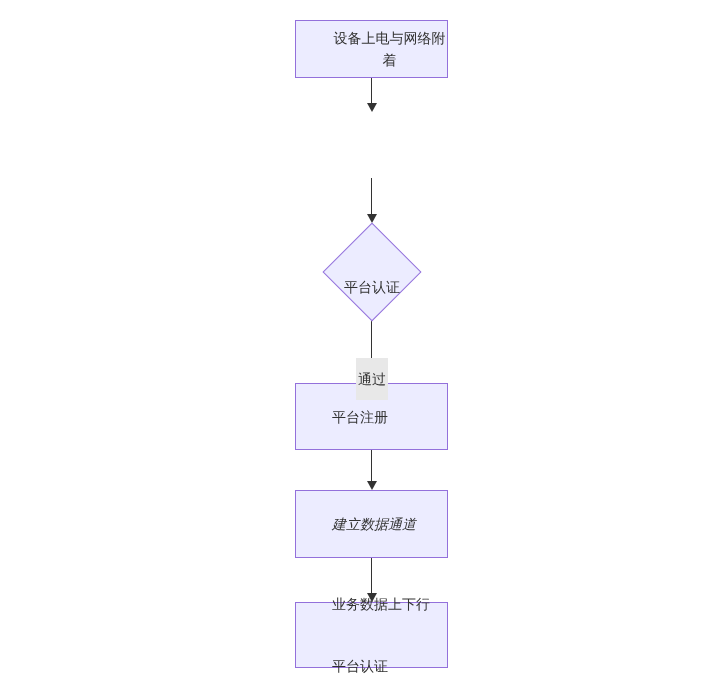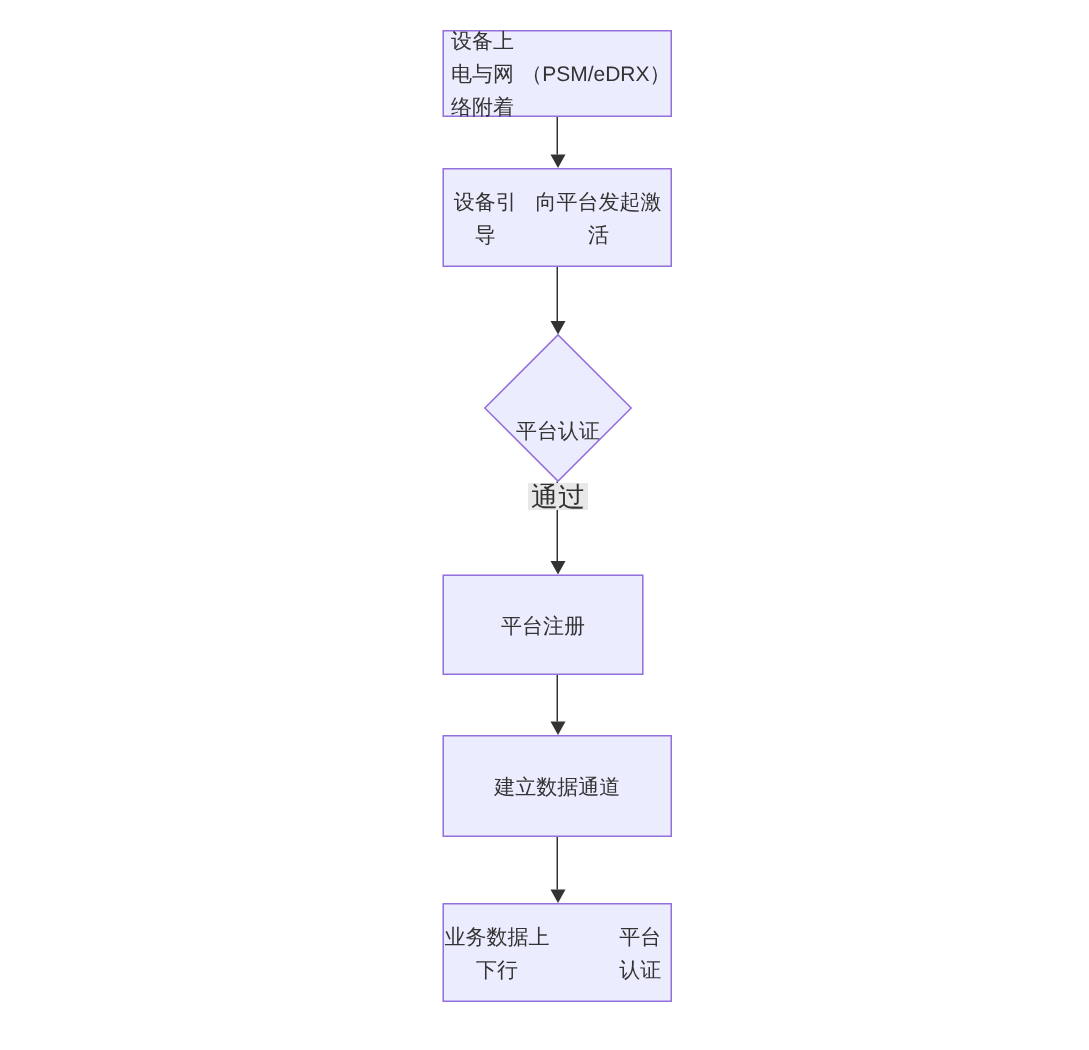--- a/index.html
+++ b/index.html
@@ -15,33 +15,34 @@
     background: var(--background, #ffffff);
     overflow: hidden;
   }
   
   .node {
     position: absolute;
     box-sizing: border-box;
     background: var(--node-fill, #ECECFF);
     border: 1px solid var(--node-border, #9370DB);
     display: flex;
-    flex-direction: row;
-    align-items: center;
+    flex-direction: column;
+    align-items: flex-start;
     justify-content: center;
     text-align: center;
     color: var(--text-color, #333333);
     font-size: 14px;
     line-height: 22px;
     z-index: 2;
+    padding-left: 36px;
   }
   .n1 { left: 295px; top: 20px;  width: 153px; height: 58px; }
   .n2 { left: 295px; top: 112px; width: 153px; height: 66px; }
-  .n4 { left: 295px; top: 383px; width: 134px; height: 67px; gap: 37px; }
-  .n5 { left: 295px; top: 490px; width: 153px; height: 68px; }
+  .n4 { left: 295px; top: 383px; width: 153px; height: 67px; gap: 37px; }
+  .n5 { left: 295px; top: 490px; width: 153px; height: 68px; font-style: italic; }
   .n6 { left: 295px; top: 602px; width: 153px; height: 66px; gap: 40px; }
 
   
   .diamond-shape {
     position: absolute;
     left: 337px;
     top: 237px;
     width: 70px;
     height: 70px;
     box-sizing: border-box;
@@ -91,48 +92,43 @@
   }
   .a1 { top: 103px; }
   .a2 { top: 214px; }
   .a3 { top: 374px; }
   .a4 { top: 481px; }
   .a5 { top: 593px; }
 
   .edge-label {
     position: absolute;
     left: 372px;
-    top: 322px;
+    top: 358px;
     transform: translateX(-50%);
     background: var(--edge-label-bg, #e8e8e8);
     color: var(--text-color, #333333);
-    font-size: 18px;
+    font-size: 14px;
     line-height: 18px;
-    padding: 0 2px;
+    padding: 12px 2px;
     z-index: 4;
     white-space: nowrap;
   }
 </style>
 </head>
 <body>
 
 <div class="canvas">
 
   <div class="node n1">
     <div>设备上电与网络附着</div>
-    <div>（PSM/eDRX）</div>
   </div>
 
   <div class="edge-line e1"></div>
   <div class="arrowhead a1"></div>
 
-  <div class="node n2">
-    <div>设备引导</div>
-    <div>向平台发起激活</div>
-  </div>
 
   <div class="edge-line e2"></div>
   <div class="arrowhead a2"></div>
 
   <div class="diamond-shape"></div>
   <div class="diamond-label">
     <div>平台认证</div>
   </div>
 
   <div class="edge-line e3"></div>

